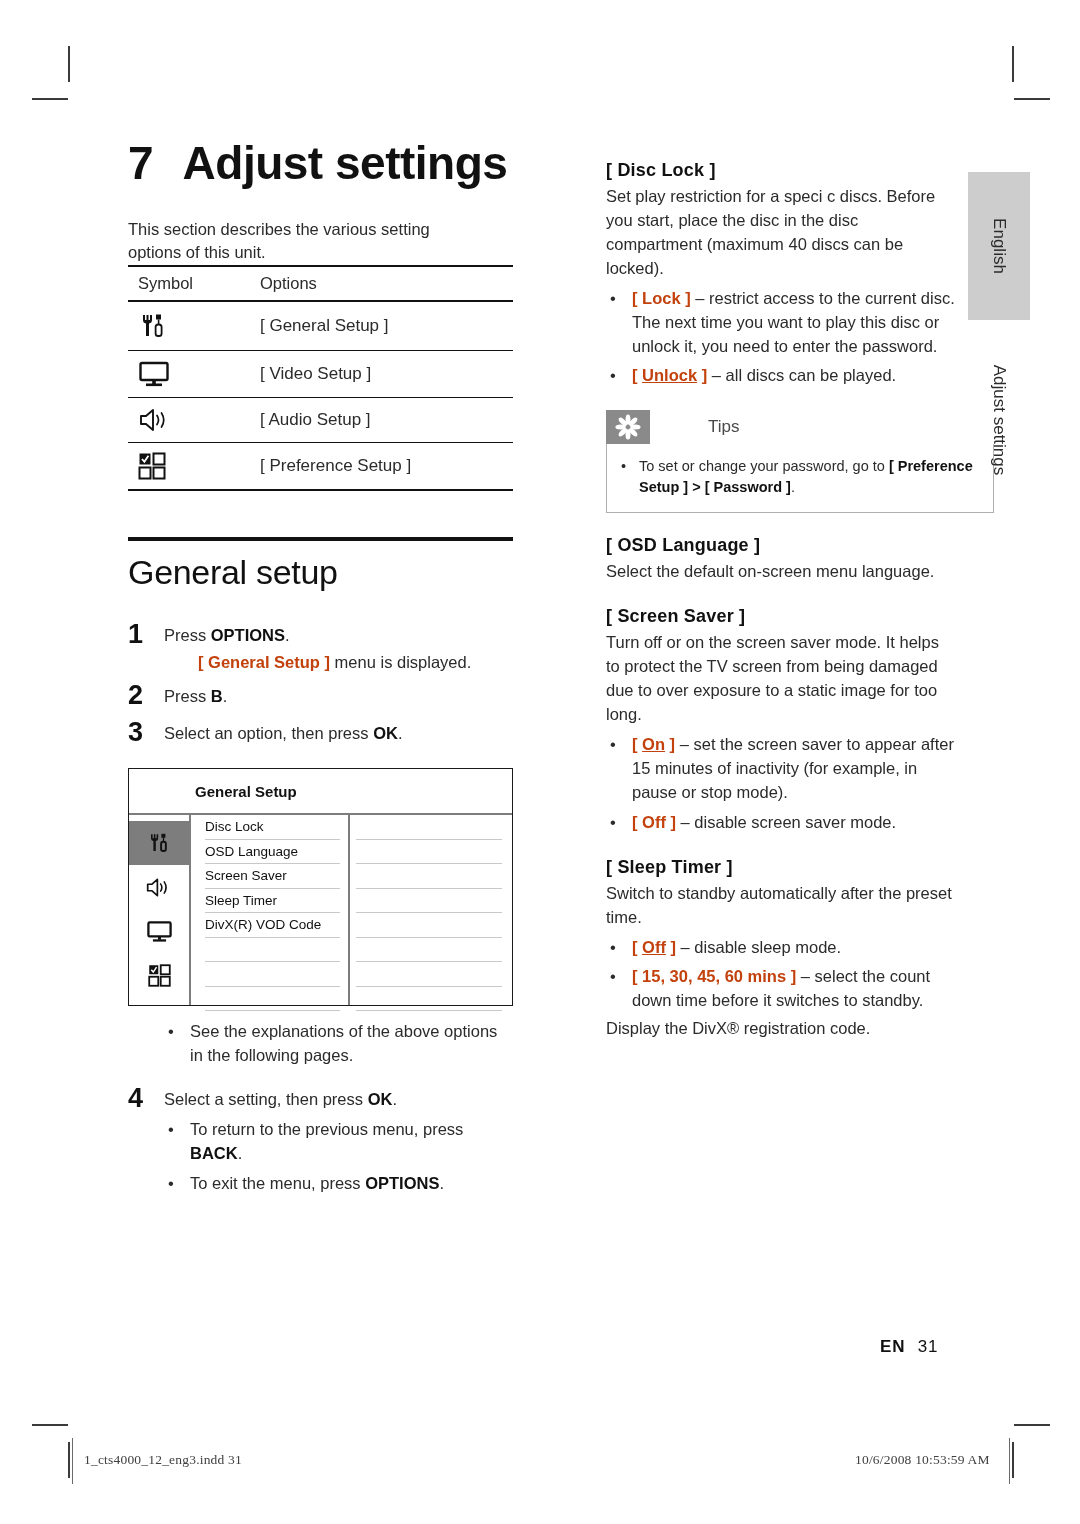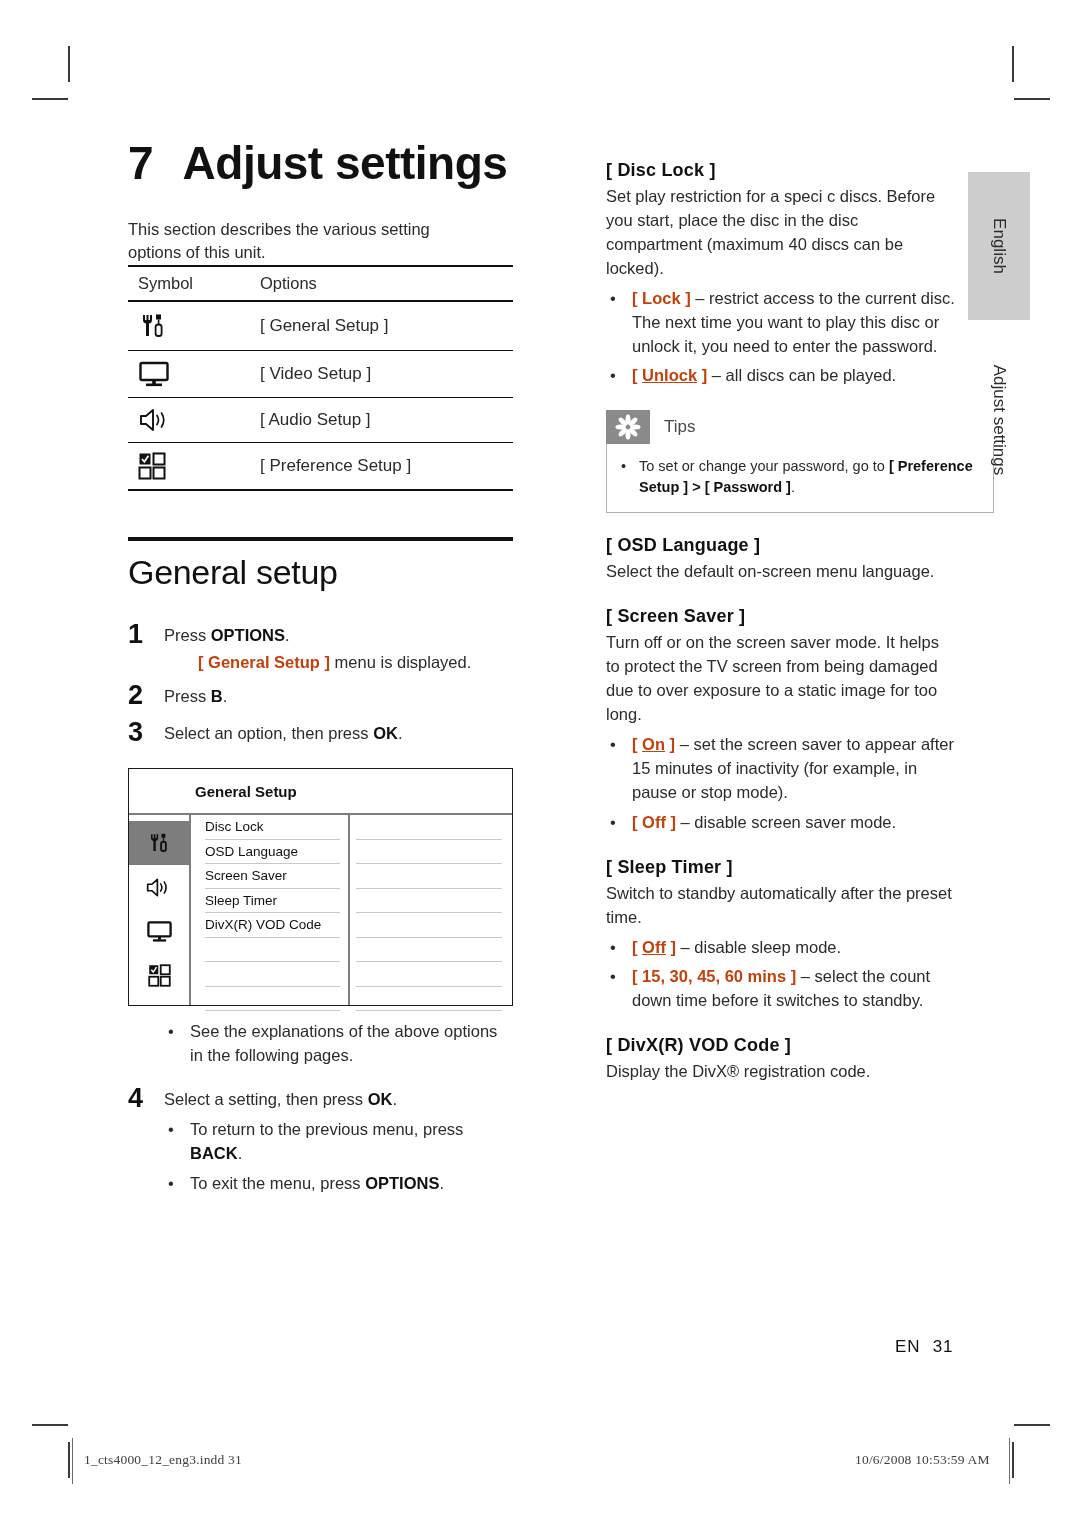--- a/index.html
+++ b/index.html
@@ -135,21 +135,21 @@
   u.ul{text-decoration:underline;}
 
   
   .tips{margin-top:22px;width:388px;position:relative;}
   .tips-head{display:flex;align-items:stretch;height:34px;}
   .tips-icon{
     width:44px;flex:0 0 44px;background:#8a8a8a;
     display:flex;align-items:center;justify-content:center;
   }
   .tips-label{
-    font-size:17px;color:#4a4a4a;padding-left:14px;display:flex;align-items:center;
+    font-size:17px;color:#4a4a4a;padding-left:14px;display:flex;align-items:center;margin-left:44px;
   }
   .tips-box{
     border:1.4px solid #b0b0b0;border-top:none;padding:12px 14px 14px 14px;
     box-sizing:border-box;
   }
   .tips-bul{display:flex;font-size:14.5px;line-height:1.45;color:#2b2b2b;}
   .tips-bul .dot{width:18px;flex:0 0 18px;}
   .tips-bul .btxt{flex:1;}
   .tips-strong{font-weight:bold;color:#111;}
 
@@ -170,21 +170,21 @@
     position:absolute;left:50%;top:50%;
     transform:translate(-50%,-50%) rotate(90deg);
     white-space:nowrap;font-size:17px;color:#2b2b2b;
   }
 
   
   .pageno{
     position:absolute;left:880px;top:1337px;font-size:17px;color:#111;
     letter-spacing:1px;
   }
-  .pageno .en{font-weight:normal;margin-left:15px;}
+  .pageno .en{font-weight:bold;}
   .pageno .nm{margin-left:12px;}
 
   svg{display:block;}
 </style>
 </head>
 <body>
 
 <div class="page">
 
   <div class="crop cm-tl-v"></div>
@@ -443,21 +443,20 @@
     <div class="bul">
       <div class="dot">•</div>
       <div class="btxt"><b class="brk"><span>[ </span><u class="ul">Off</u><span> ]</span></b><span> – disable sleep mode.</span></div>
     </div>
 
     <div class="bul">
       <div class="dot">•</div>
       <div class="btxt"><b class="brk"><span>[ </span><span>15, 30, 45, 60 mins</span><span> ]</span></b><span> – select the count down time before it switches to standby.</span></div>
     </div>
 
-    <div class="r-head">[ DivX(R) VOD Code ]</div>
     <div class="r-para">Display the DivX® registration code.</div>
 
   </div>
 
   <div class="side-lang">
     <span>English</span>
   </div>
   <div class="side-sec">
     <span>Adjust settings</span>
   </div>

